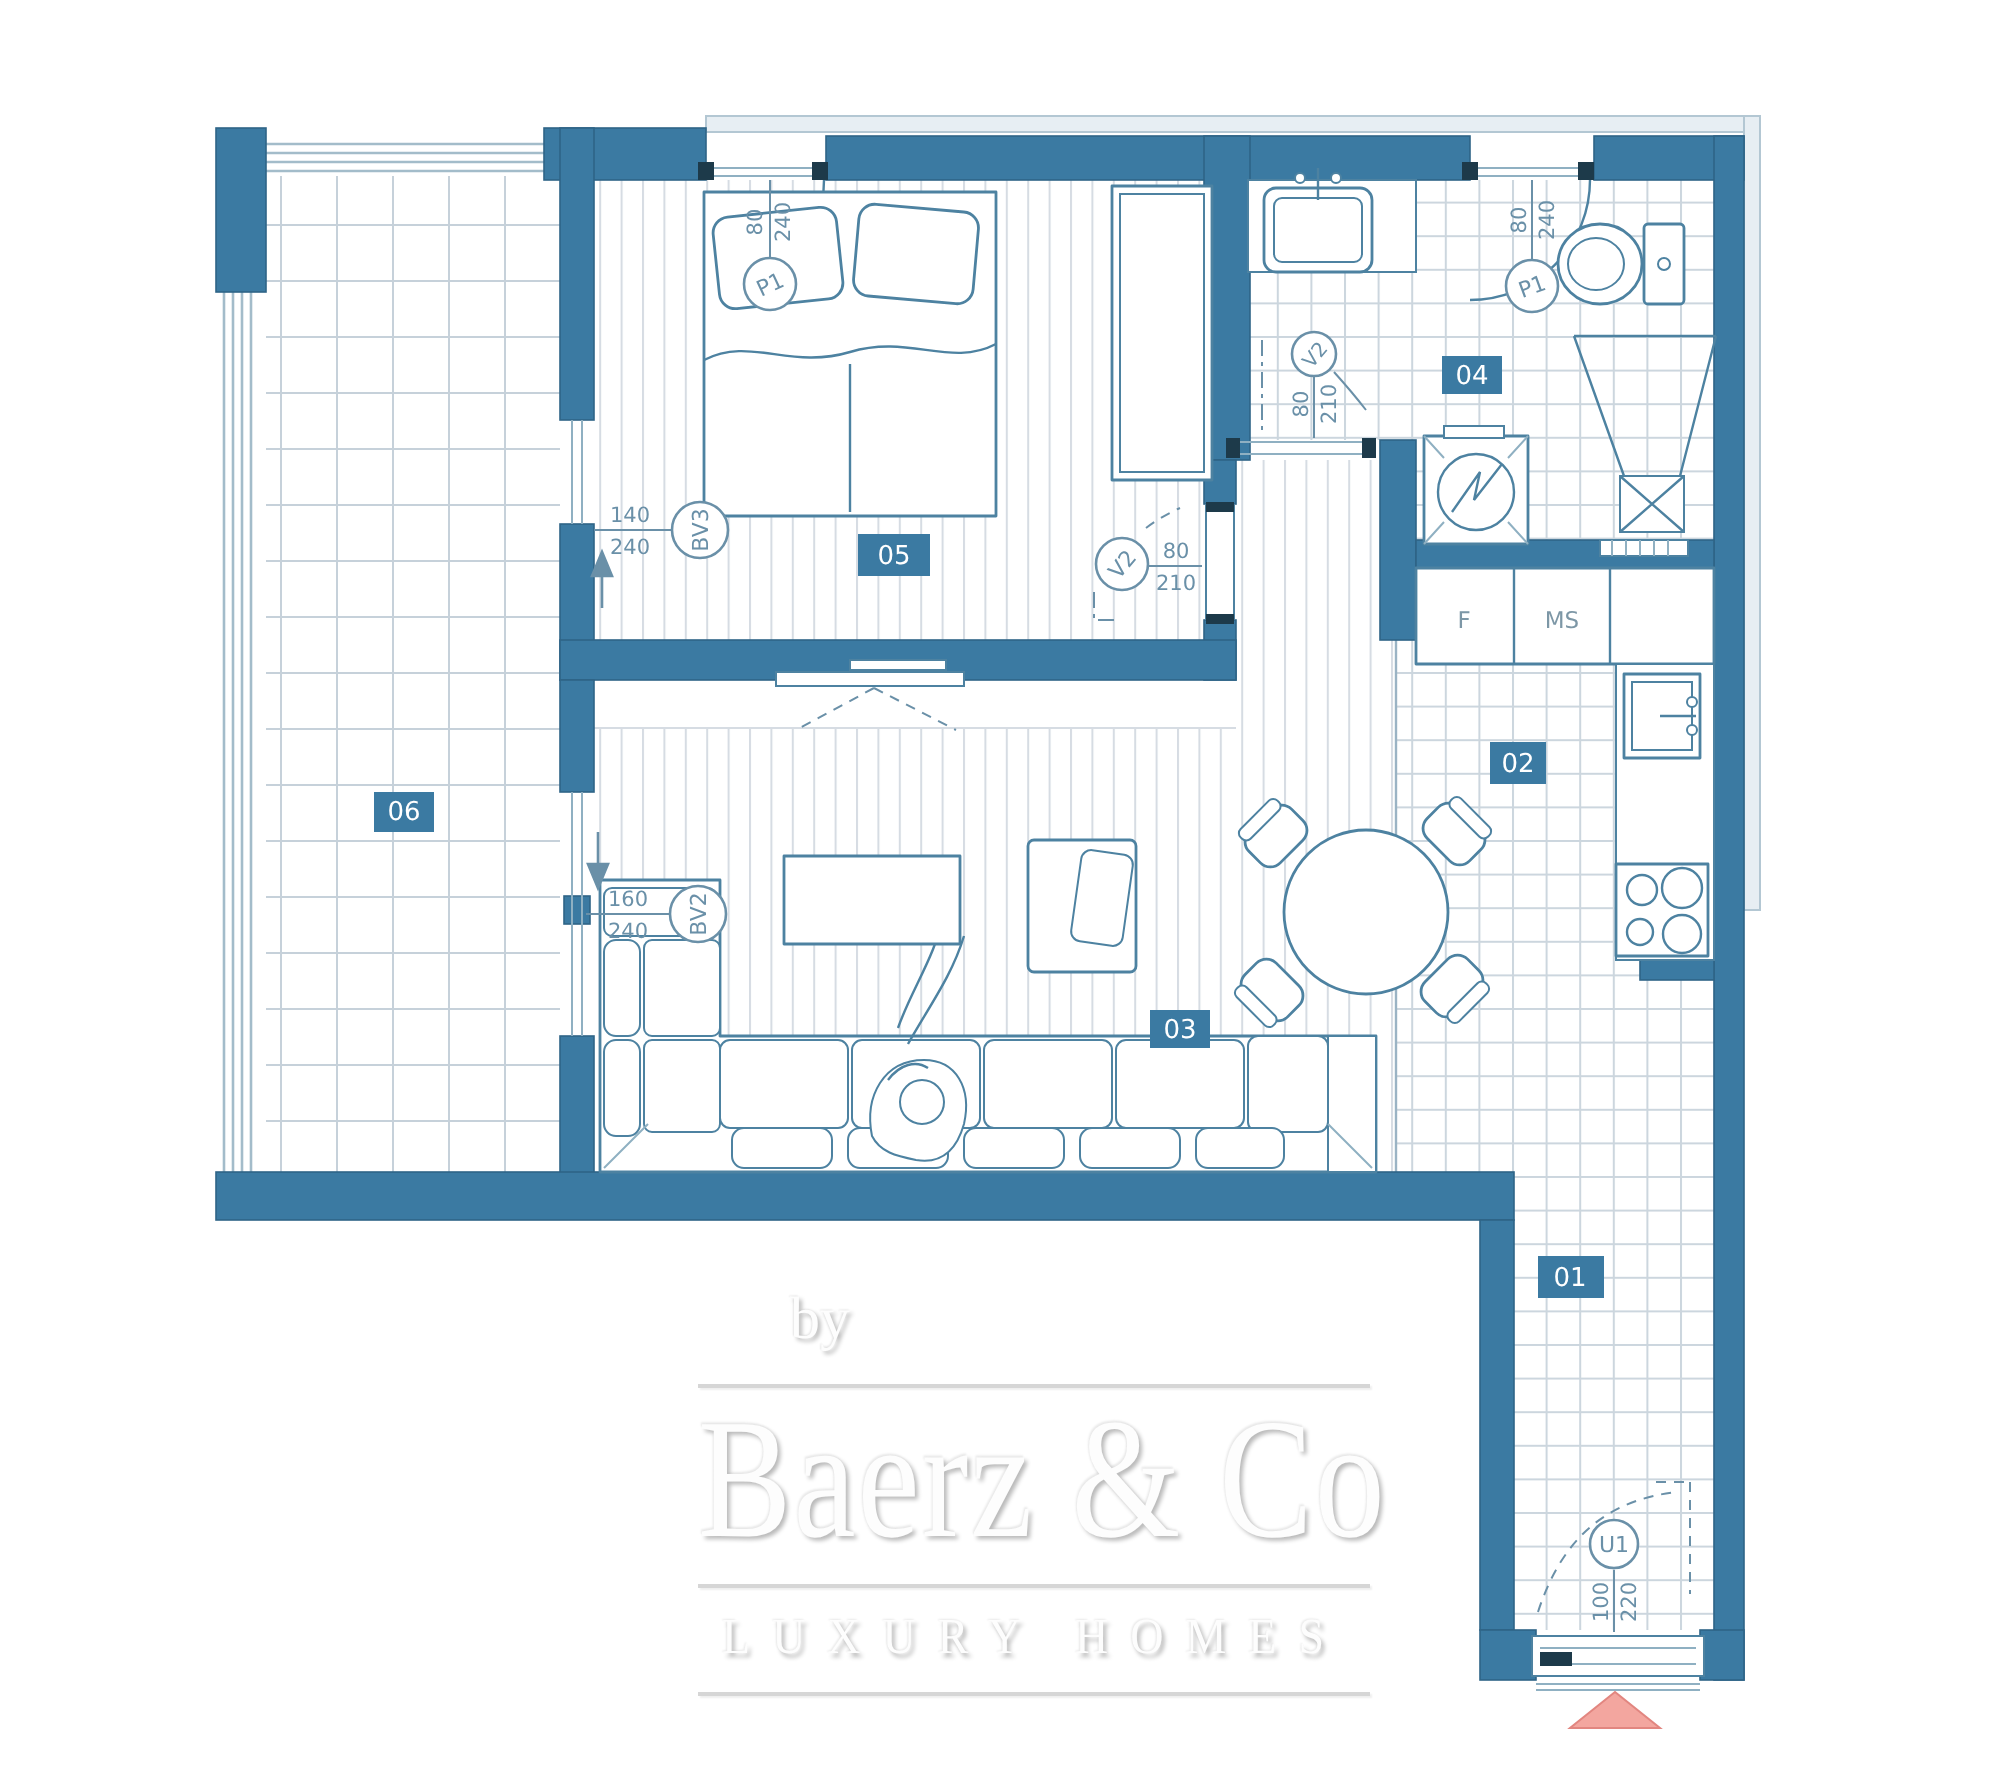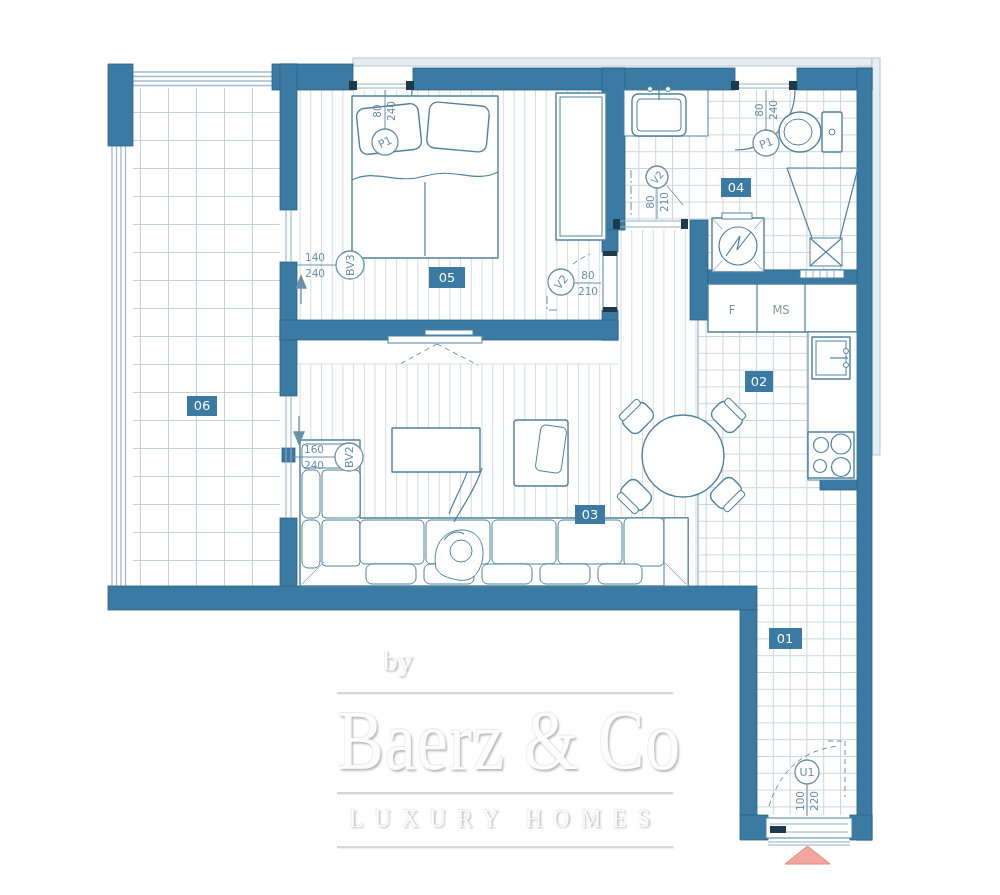--- a/index.html
+++ b/index.html
@@ -19,21 +19,21 @@
   .code{font:11px "DejaVu Sans",sans-serif;fill:var(--dimtext,#6a90a8);text-anchor:middle;}
   .cablabel{font:11.5px "DejaVu Sans",sans-serif;fill:#7d97a6;text-anchor:middle;}
   .badge{fill:var(--wall,#3b7aa2);}
   .badge-t{font:13px "DejaVu Sans",sans-serif;fill:#fff;text-anchor:middle;}
   .circlbl{fill:#fff;stroke:var(--dimtext,#6a90a8);stroke-width:1.3;}
   .lightband{fill:var(--lightband,#e7eef3);stroke:#b3c7d3;stroke-width:1;}
   .rail{fill:none;stroke:#a3bcca;stroke-width:1.3;}
   .boundary{fill:none;stroke:#9ab3c4;stroke-width:1.2;}
   .arrow{stroke:var(--dimtext,#6a90a8);stroke-width:1.3;fill:var(--dimtext,#6a90a8);}
   .entry-tri{fill:var(--entry_marker,#f3a69f);stroke:#e28680;stroke-width:1;}
-  .wm{position:absolute;left:337px;top:640px;width:336px;text-align:center;
+  .wm{position:absolute;left:349px;top:640px;width:336px;text-align:center;
       font-family:"Liberation Serif",serif;color:#fdfdfd;
       text-shadow:1.5px 1.5px 2px #b9b9b9,-0.5px -0.5px 1px #e9e9e9;}
   .wm-by{font-size:30px;line-height:40px;text-align:left;padding-left:46px;}
   .wm-line{height:0;border-top:2px solid #d6d6d6;box-shadow:1px 1px 1px #efefef;}
   .wm-line1{margin-top:12px;}
   .wm-brand{font-size:70px;line-height:94px;letter-spacing:1px;transform:scale(1,1.22);
             transform-origin:center;white-space:nowrap;}
   .wm-line2{margin-top:4px;}
   .wm-tag{font-size:23px;line-height:42px;letter-spacing:11px;transform:scale(1,1.1);
           transform-origin:center;white-space:nowrap;margin-top:4px;}

